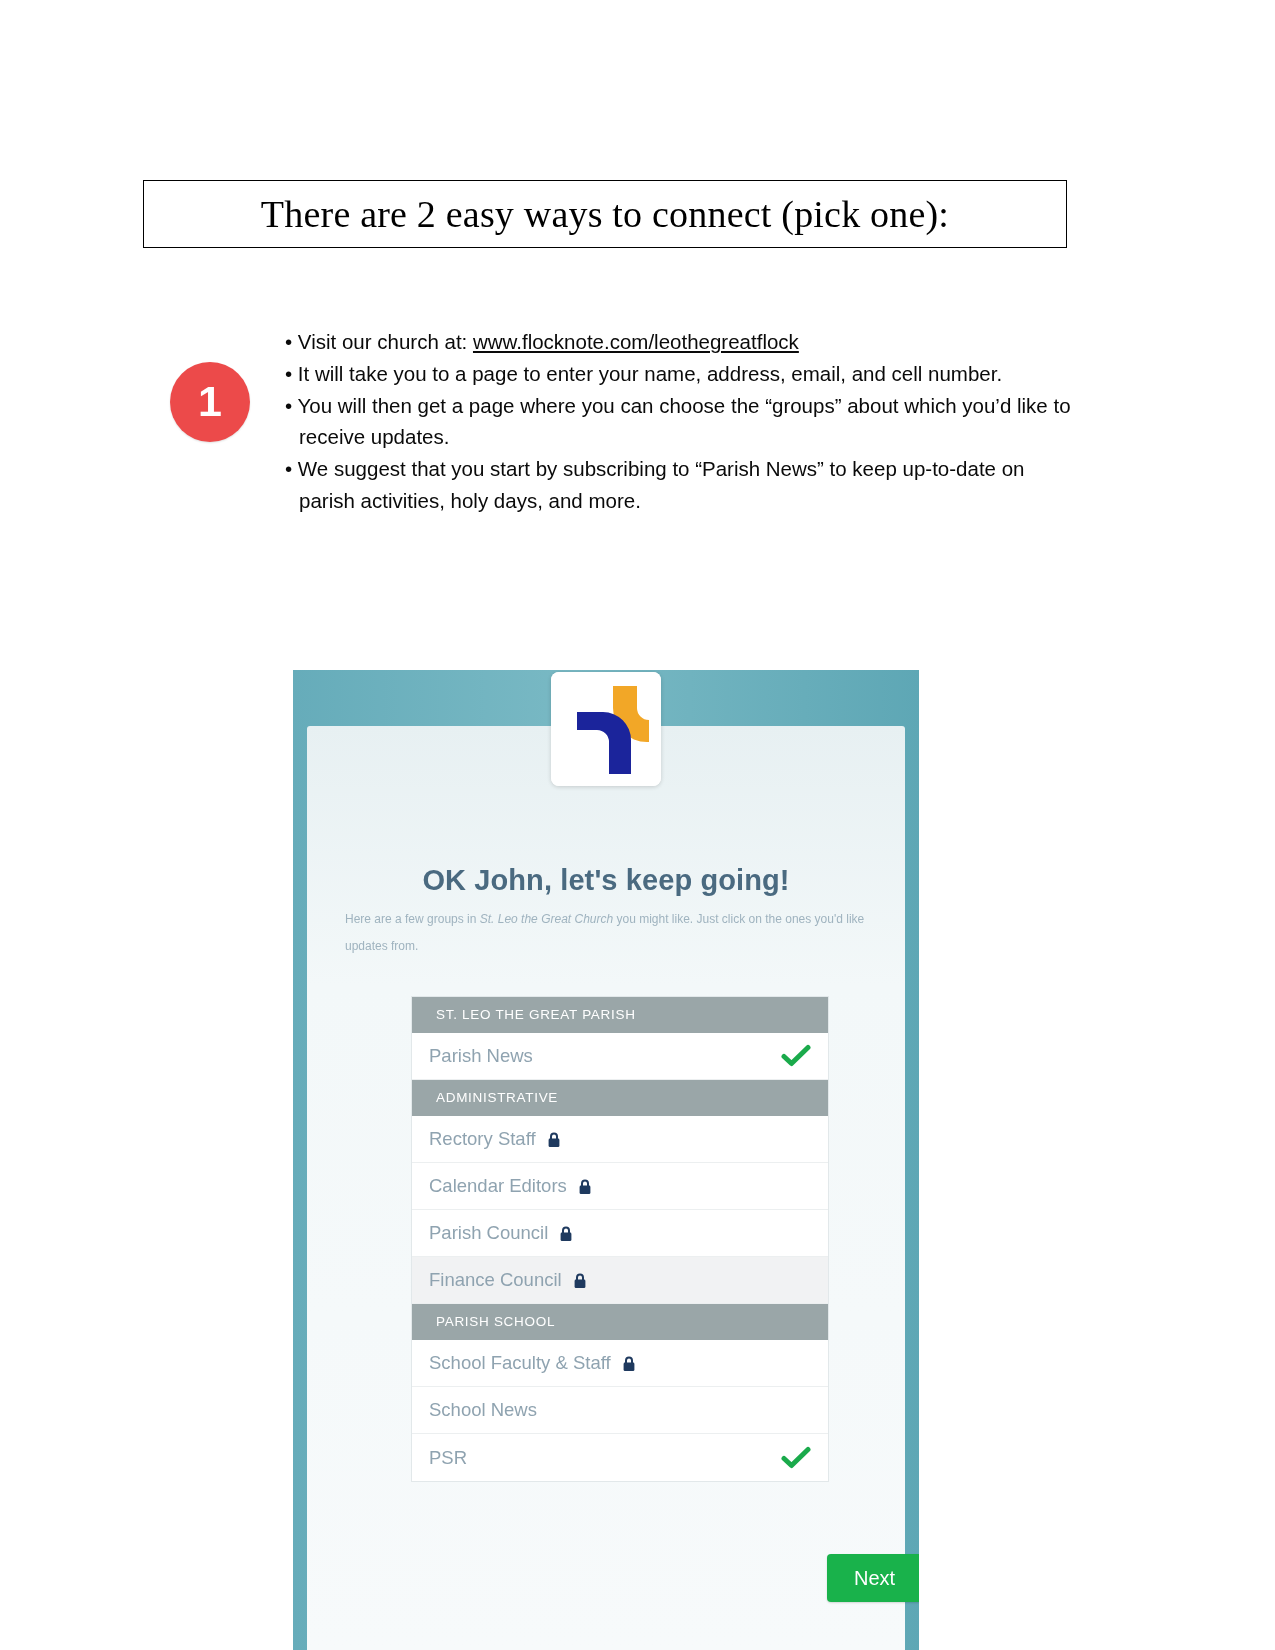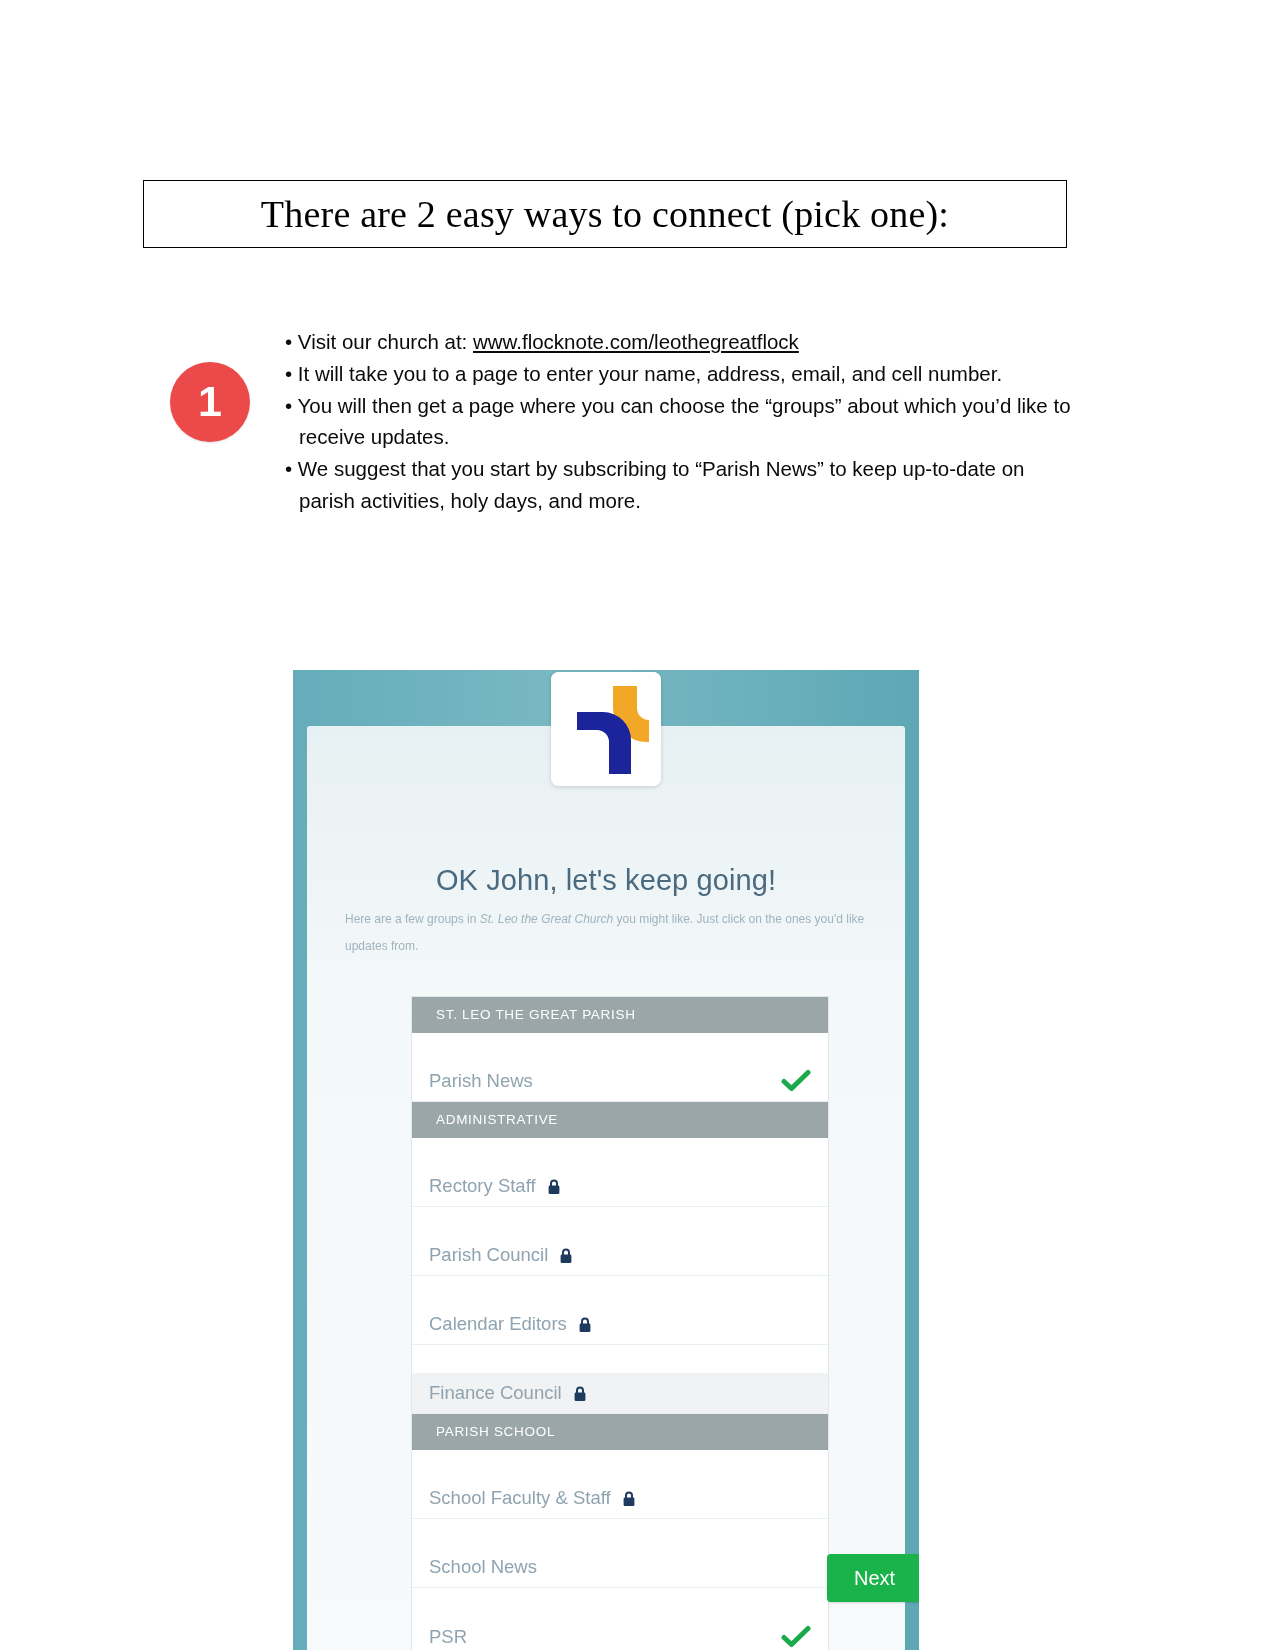--- a/index.html
+++ b/index.html
@@ -117,21 +117,21 @@
   }
   .logo-tile svg { display: block; }
 
   .shot-h1 {
     position: absolute;
     left: 0; right: 0;
     top: 138px;
     text-align: center;
     font-size: 29px;
     color: #4a6a80;
-    font-weight: 400;
+    font-weight: 700;
     letter-spacing: .1px;
   }
   .shot-sub {
     position: absolute;
     left: 38px; right: 38px;
     top: 180px;
     font-size: 12px;
     line-height: 27px;
     color: #9fb3bf;
   }
@@ -152,28 +152,27 @@
     color: #ffffff;
     font-size: 13.5px;
     letter-spacing: .7px;
     padding: 9px 24px 10px;
     box-sizing: border-box;
     height: 36px;
     display: flex;
     align-items: center;
   }
   .grp-row {
-    height: 41px;
+    height: 47px;
     box-sizing: border-box;
     border-bottom: 1px solid #eceff0;
     display: flex;
     align-items: center;
     padding: 0 17px;
     background: #ffffff;
-    margin-top: 28px;
   }
   .grp-row.hl { background: #f1f2f3; }
   .grp-row:last-child { border-bottom: none; }
   .grp-name {
     font-size: 18.5px;
     color: #8fa3b0;
     font-weight: 400;
   }
   .lock-icon {
     margin-left: 11px;
@@ -257,30 +256,30 @@
         <div class="grp-row">
           <span class="grp-name">Rectory Staff</span>
           <span class="lock-icon">
             <svg width="14" height="16" viewBox="0 0 14 16">
               <path d="M4 7 V4.6 A3 3 0 0 1 10 4.6 V7" fill="none" stroke="#1f3a5f" stroke-width="2"></path>
               <rect x="1.6" y="6.6" width="10.8" height="8.4" rx="1.3" fill="#1f3a5f"></rect>
             </svg>
           </span>
         </div>
         <div class="grp-row">
+          <span class="grp-name">Calendar Editors</span>
+          <span class="lock-icon">
+            <svg width="14" height="16" viewBox="0 0 14 16">
+              <path d="M4 7 V4.6 A3 3 0 0 1 10 4.6 V7" fill="none" stroke="#1f3a5f" stroke-width="2"></path>
+              <rect x="1.6" y="6.6" width="10.8" height="8.4" rx="1.3" fill="#1f3a5f"></rect>
+            </svg>
+          </span>
+        </div>
+        <div class="grp-row">
           <span class="grp-name">Parish Council</span>
-          <span class="lock-icon">
-            <svg width="14" height="16" viewBox="0 0 14 16">
-              <path d="M4 7 V4.6 A3 3 0 0 1 10 4.6 V7" fill="none" stroke="#1f3a5f" stroke-width="2"></path>
-              <rect x="1.6" y="6.6" width="10.8" height="8.4" rx="1.3" fill="#1f3a5f"></rect>
-            </svg>
-          </span>
-        </div>
-        <div class="grp-row">
-          <span class="grp-name">Calendar Editors</span>
           <span class="lock-icon">
             <svg width="14" height="16" viewBox="0 0 14 16">
               <path d="M4 7 V4.6 A3 3 0 0 1 10 4.6 V7" fill="none" stroke="#1f3a5f" stroke-width="2"></path>
               <rect x="1.6" y="6.6" width="10.8" height="8.4" rx="1.3" fill="#1f3a5f"></rect>
             </svg>
           </span>
         </div>
         <div class="grp-row hl">
           <span class="grp-name">Finance Council</span>
           <span class="lock-icon">

